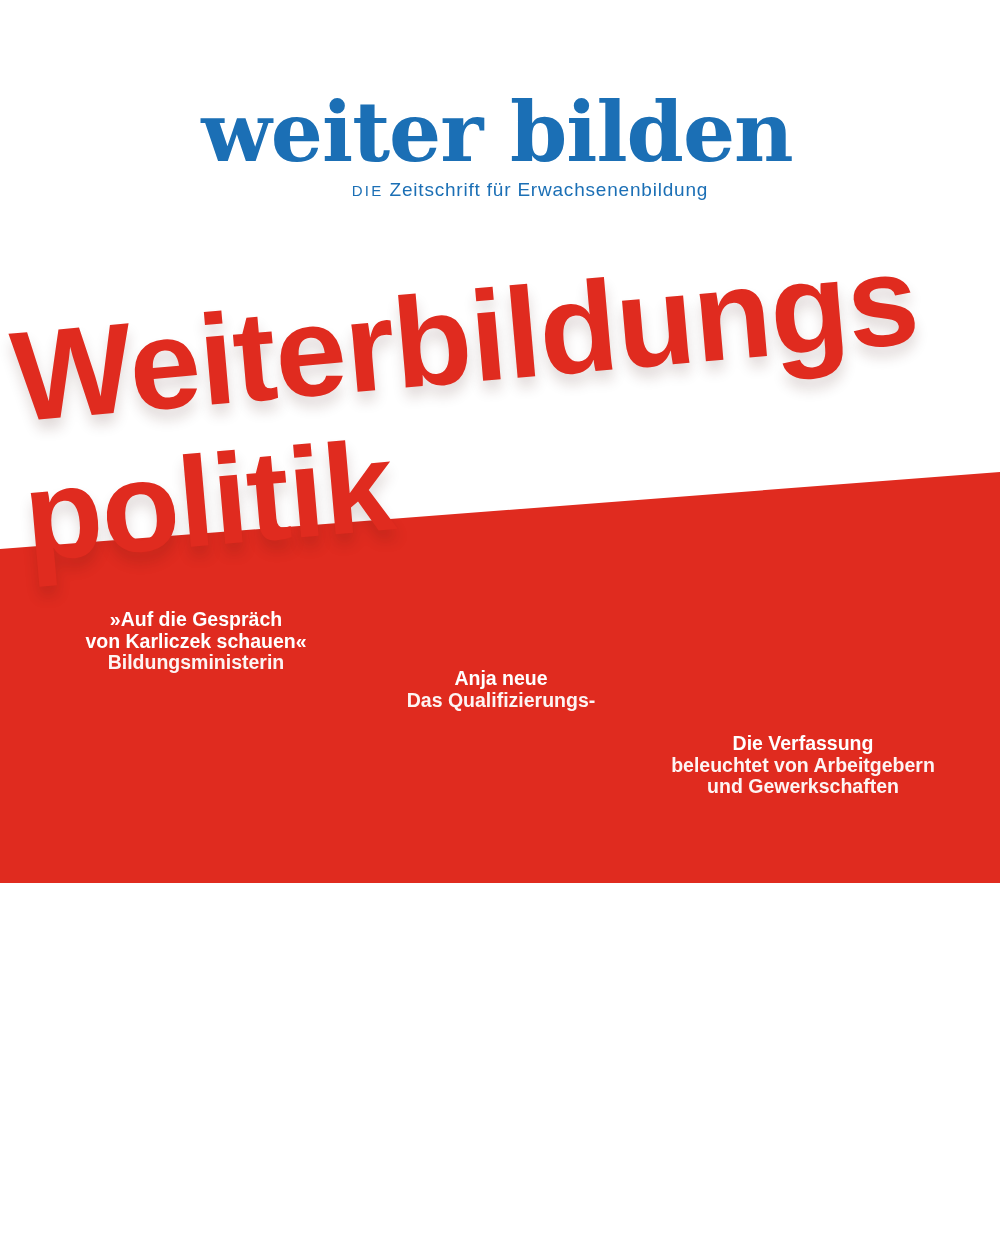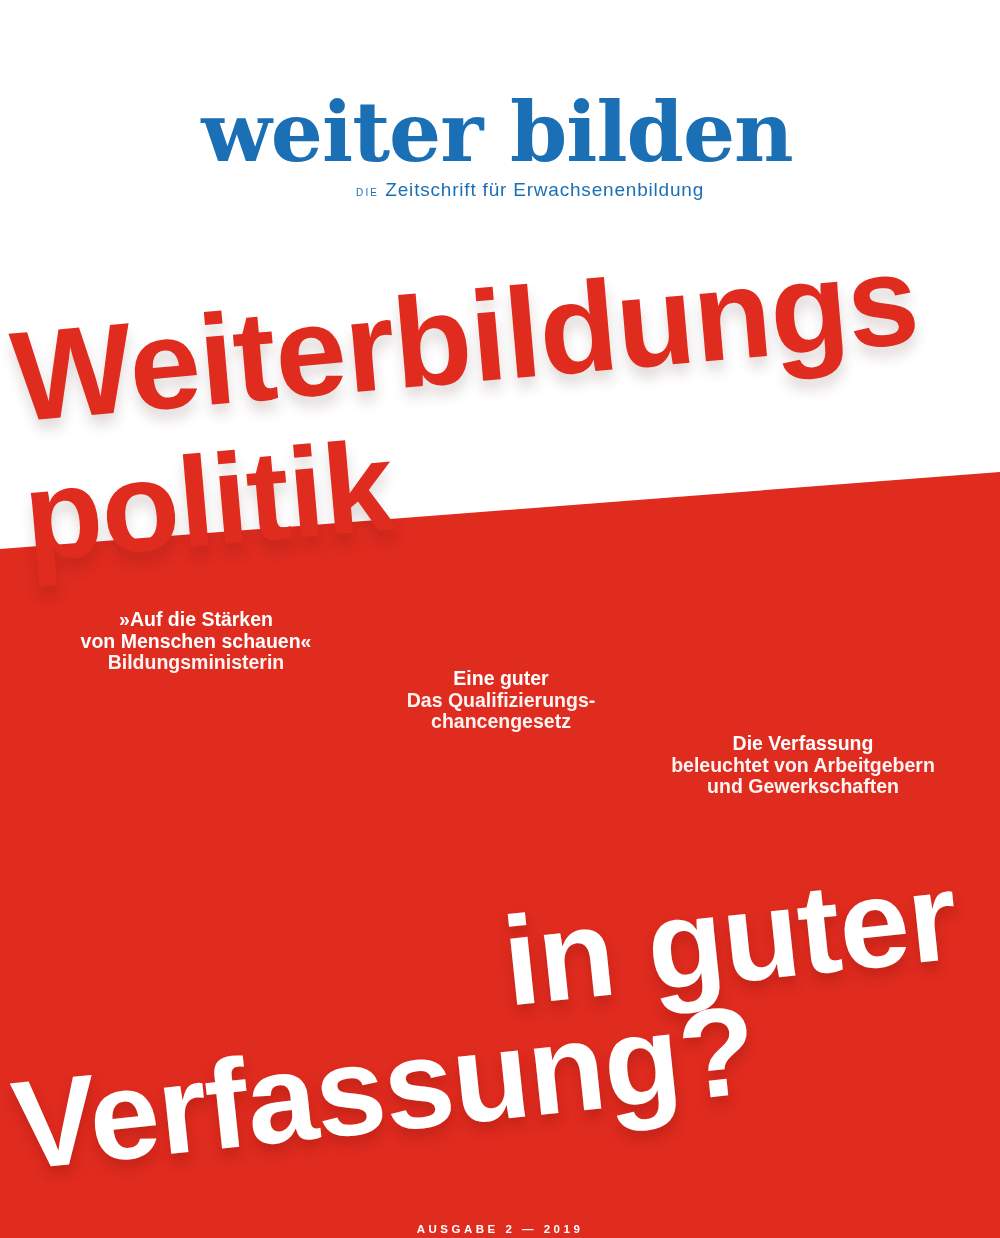--- a/index.html
+++ b/index.html
@@ -1,18 +1,18 @@
 <!DOCTYPE html>
 <html><head>
 <meta charset="utf-8">
 <style>
   html,body { margin:0; padding:0; background:#ffffff; }
   .cover {
     position:relative;
-    width:1000px; height:1238px;
+    width:1000px; height:883px;
     background:#ffffff;
     overflow:hidden;
     font-family:"Liberation Sans", sans-serif;
   }
 
   
   .masthead-title {
     position:absolute; left:497px; top:91px;
     transform:translateX(-50%);
     font-family:"DejaVu Serif", serif;
@@ -24,21 +24,21 @@
   }
   .masthead-subtitle {
     position:absolute; left:530px; top:180px;
     transform:translateX(-50%);
     color:#1B6FB5;
     font-size:19px; line-height:1;
     letter-spacing:0.8px;
     white-space:nowrap;
   }
   .masthead-subtitle .die {
-    font-size:10px;
+    font-size:15px;
     letter-spacing:2.2px;
     vertical-align:baseline;
   }
 
   
   .red-band {
     position:absolute; left:0; top:0; width:100%; height:100%;
     background:#E02B1F;
     clip-path:polygon(0 549px, 100% 472px, 100% 100%, 0 100%);
   }
@@ -109,29 +109,28 @@
   </div>
 
   <div class="red-band"></div>
 
   <div class="headline">
     <span>Weiterbildungs</span>
     <span>politik</span>
   </div>
 
   <div class="teaser teaser-1">
-    <span class="b">»Auf die Stärken</span>
-    <span class="b">von Menschen schauen«</span>
+    <span class="b">»Auf die Gespräch</span>
+    <span class="b">von Karliczek schauen«</span>
     <span class="r">Bildungsministerin</span>
   </div>
 
   <div class="teaser teaser-2">
-    <span class="b">Eine guter</span>
+    <span class="b">Anja neue</span>
     <span class="r">Das Qualifizierungs-</span>
-    <span class="r">chancengesetz</span>
   </div>
 
   <div class="teaser teaser-3">
     <span class="b">Die Verfassung</span>
     <span class="r">beleuchtet von Arbeitgebern</span>
     <span class="r">und Gewerkschaften</span>
   </div>
 
   <div class="question">
     <span class="q1">in guter</span>

